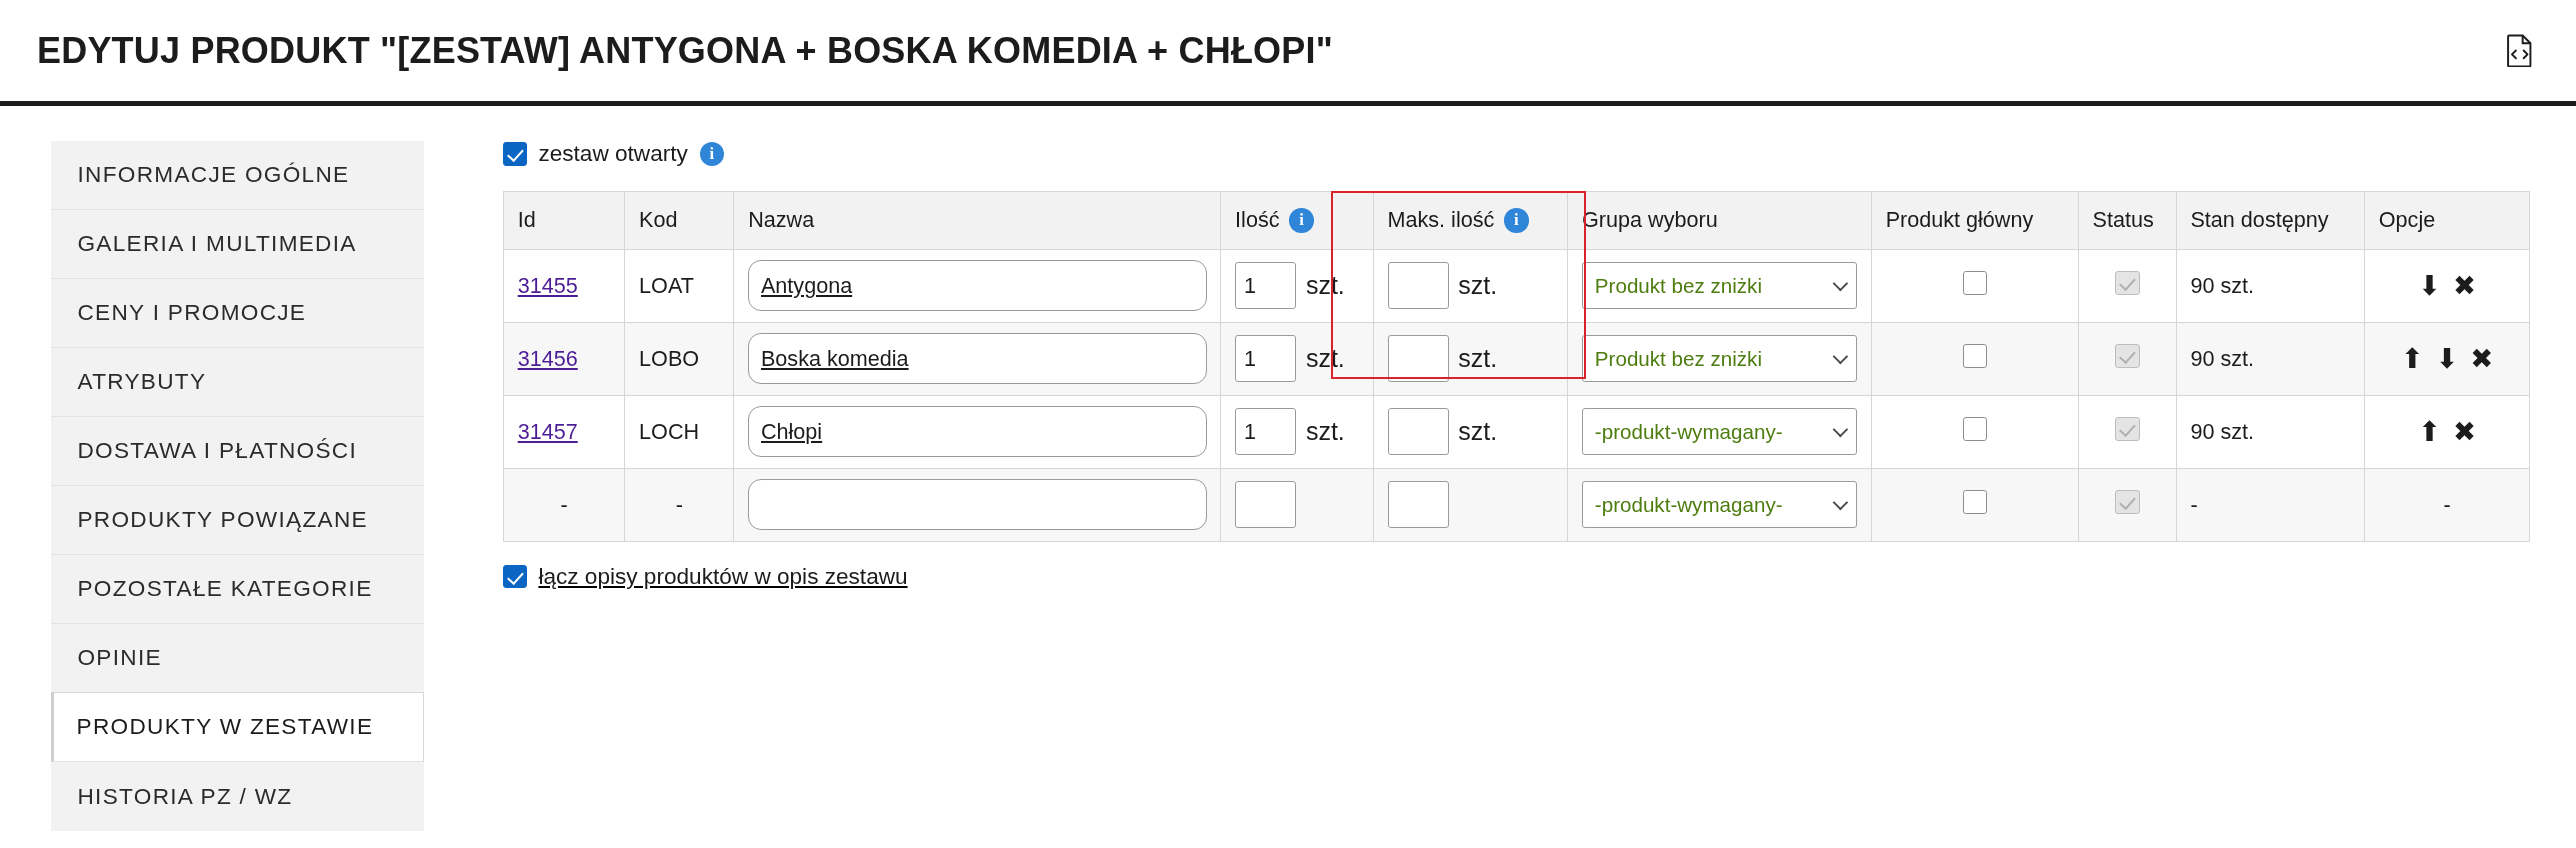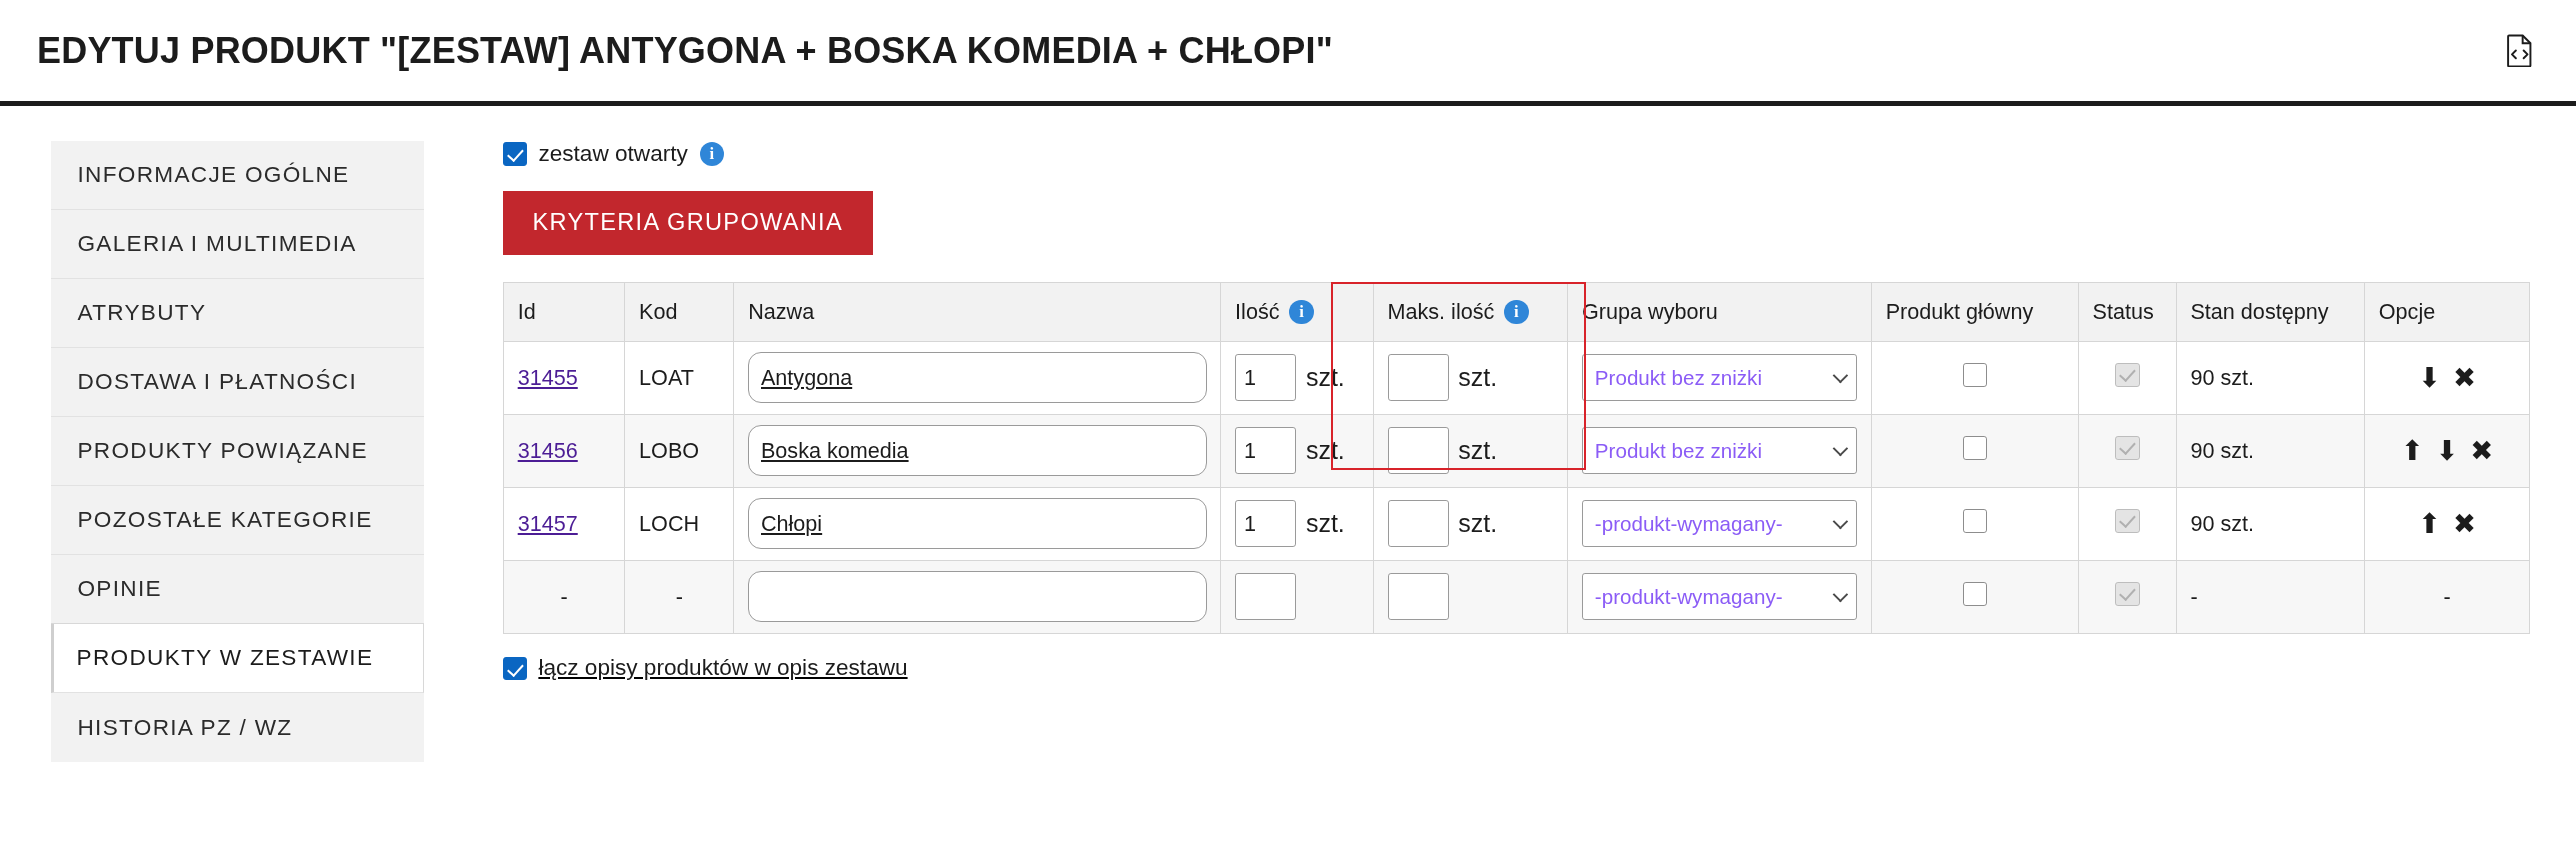--- a/index.html
+++ b/index.html
@@ -225,21 +225,21 @@
     position: relative;
     width: 100%;
     height: 47px;
     border: 1px solid #9a9a9a;
     border-radius: 2.9px;
     background: #ffffff;
     display: flex;
     align-items: center;
     padding: 0 33px 0 11.8px;
     font-size: 20.6px;
-    color: #8b5cf6;
+    color: #4d7c0f;
     cursor: pointer;
     white-space: nowrap;
     overflow: hidden;
   }
   .select .chev {
     position: absolute;
     right: 10.8px; top: 50%;
     width: 10.8px; height: 10.8px;
     margin-top: -7.9px;
     border-right: 2px solid #4a4a4a;
@@ -323,20 +323,23 @@
   <div class="body-wrap">
 
     <div class="sidebar">
       <div class="sidebar-item">
         <span>INFORMACJE OGÓLNE</span>
       </div>
       <div class="sidebar-item">
         <span>GALERIA I MULTIMEDIA</span>
       </div>
       <div class="sidebar-item">
+        <span>CENY I PROMOCJE</span>
+      </div>
+      <div class="sidebar-item">
         <span>ATRYBUTY</span>
       </div>
       <div class="sidebar-item">
         <span>DOSTAWA I PŁATNOŚCI</span>
       </div>
       <div class="sidebar-item">
         <span>PRODUKTY POWIĄZANE</span>
       </div>
       <div class="sidebar-item">
         <span>POZOSTAŁE KATEGORIE</span>
@@ -353,21 +356,20 @@
     </div>
 
     <div class="main">
 
       <div class="checkbox-row">
         <span class="cb"></span>
         <span class="cb-label">zestaw otwarty</span>
         <span class="info-icon">i</span>
       </div>
 
-      <button class="btn-criteria">KRYTERIA GRUPOWANIA</button>
 
       <div class="table-area">
         <table class="products">
           <colgroup>
             <col class="col-id">
               <col class="col-kod">
               <col class="col-nazwa">
               <col class="col-ilosc">
             <col class="col-maks">
               <col class="col-grupa">

